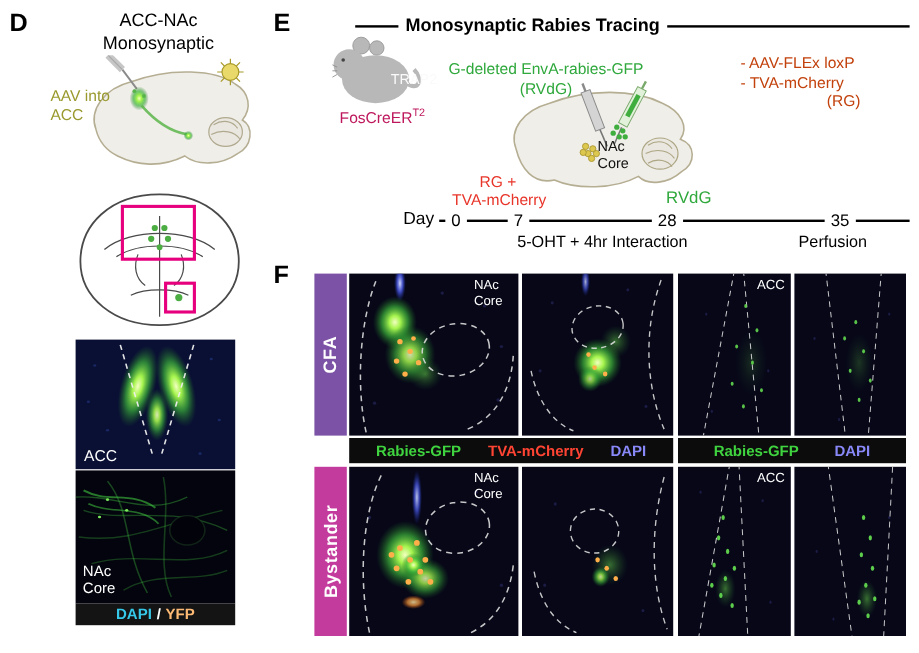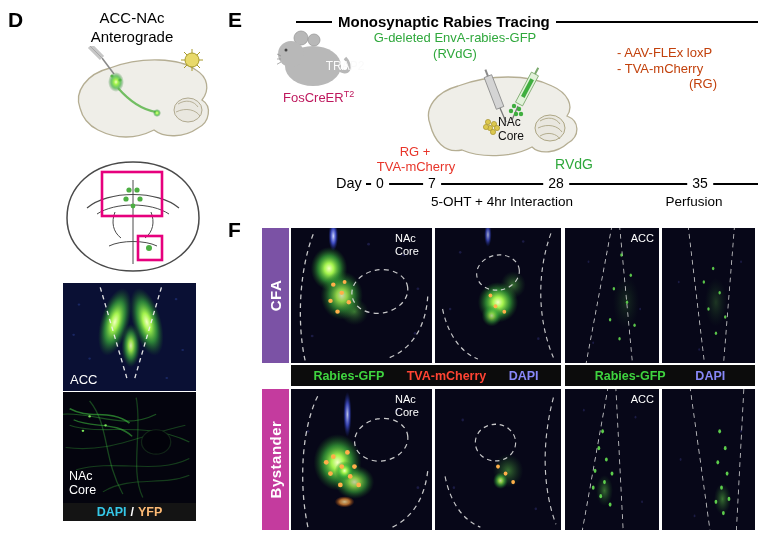--- a/index.html
+++ b/index.html
@@ -19,21 +19,21 @@
               display:flex; align-items:center; justify-content:center; gap:4px; font-size:12.5px; font-weight:bold; }
   .d-legend .dapi { color:#35c8e8; } .d-legend .sep { color:#fff; } .d-legend .yfp { color:#fdba74; }
 
   
   .e-title-row { position:absolute; left:296px; top:13px; width:462px; display:flex; align-items:center; gap:6px; }
   .e-title-text { font-size:15px; font-weight:bold; color:#000; white-space:nowrap; }
   .rule { height:2px; background:#000; }
   .trap2 { position:absolute; left:292px; top:59px; width:50px; text-align:center; color:#fafafa; font-size:12px;margin-left:28px; }
   .foscre { position:absolute; left:283px; top:89px; font-size:13px; color:#be185d; }
   .foscre sup { font-size:9px; }
-  .green-txt { position:absolute; color:#2fa83c; font-size:13px; text-align:center; }
+  .green-txt { position:absolute; color:#2fa83c; font-size:13px; text-align:center;margin-top:20px; }
   .red-block { position:absolute; left:617px; top:45px; width:172px; color:#c2410c; font-size:13px; line-height:15.5px; }
   .red-block .rg-line { text-align:center; }
   .nac-core-lbl { position:absolute; left:498px; top:115px; width:40px; font-size:12px; line-height:14px; color:#111; }
   .red-small { position:absolute; color:#e8352a; font-size:13px; text-align:center; }
   .rvdg { position:absolute; left:543px; top:156px; width:62px; text-align:center; color:#2fa83c; font-size:14px; }
   .day-lbl { position:absolute; left:336px; top:175px; font-size:14.5px; color:#000; }
   .tl-line { position:absolute; left:366px; top:183px; width:392px; height:2px; background:#000; }
   .tl-num { position:absolute; top:175px; transform:translateX(-50%); background:#fff; padding:0 5px; font-size:14px; color:#000; z-index:2; }
   .tl-below { position:absolute; top:194px; font-size:13.5px; color:#000; text-align:center; }
 
@@ -72,21 +72,22 @@
       </radialGradient>
       <radialGradient id="gBlue">
         <stop offset="0%" stop-color="#cfd8ff"></stop>
         <stop offset="50%" stop-color="#4a5ae8" stop-opacity="0.8"></stop>
         <stop offset="100%" stop-color="#1a2a90" stop-opacity="0"></stop>
       </radialGradient>
     </defs>
   </svg>
 
   <div class="panel-label" style="left:8px;top:8px">D</div>
-  <div class="d-title">ACC-NAc Anterograde</div>
+  <div class="d-title">ACC-NAc Monosynaptic</div>
+  <div class="aav-label">AAV into ACC</div>
 
   <svg class="abs" style="left:40px;top:46px" width="178" height="112" viewBox="0 0 178 112">
     <path d="M40,62 C34,46 46,28 70,22 C102,10 140,12 156,24 C168,31 170,44 162,54 C172,60 170,76 158,82 C144,92 124,92 114,84 C94,94 74,92 58,84 C46,78 42,70 40,62 Z" fill="#efeee8" stroke="#b5ae93" stroke-width="1.3"></path>
     <ellipse cx="148" cy="64" rx="14" ry="12" fill="#e9e7df" stroke="#b0a98f" stroke-width="1"></ellipse>
     <path d="M138,58 C146,53 154,55 158,61 M136,66 C146,61 156,64 160,70" fill="none" stroke="#b0a98f" stroke-width="0.9"></path>
     <line x1="74" y1="28" x2="62" y2="12" stroke="#8a8a8a" stroke-width="1.6"></line>
     <line x1="62" y1="12" x2="50" y2="0" stroke="#c6c6c6" stroke-width="6"></line>
     <line x1="62" y1="12" x2="50" y2="0" stroke="#8a8a8a" stroke-width="1" opacity="0.5"></line>
     <ellipse cx="76" cy="36" rx="8" ry="10" fill="url(#gGreen)"></ellipse>
     <circle cx="72" cy="30" r="1.6" fill="#57b54a"></circle>

